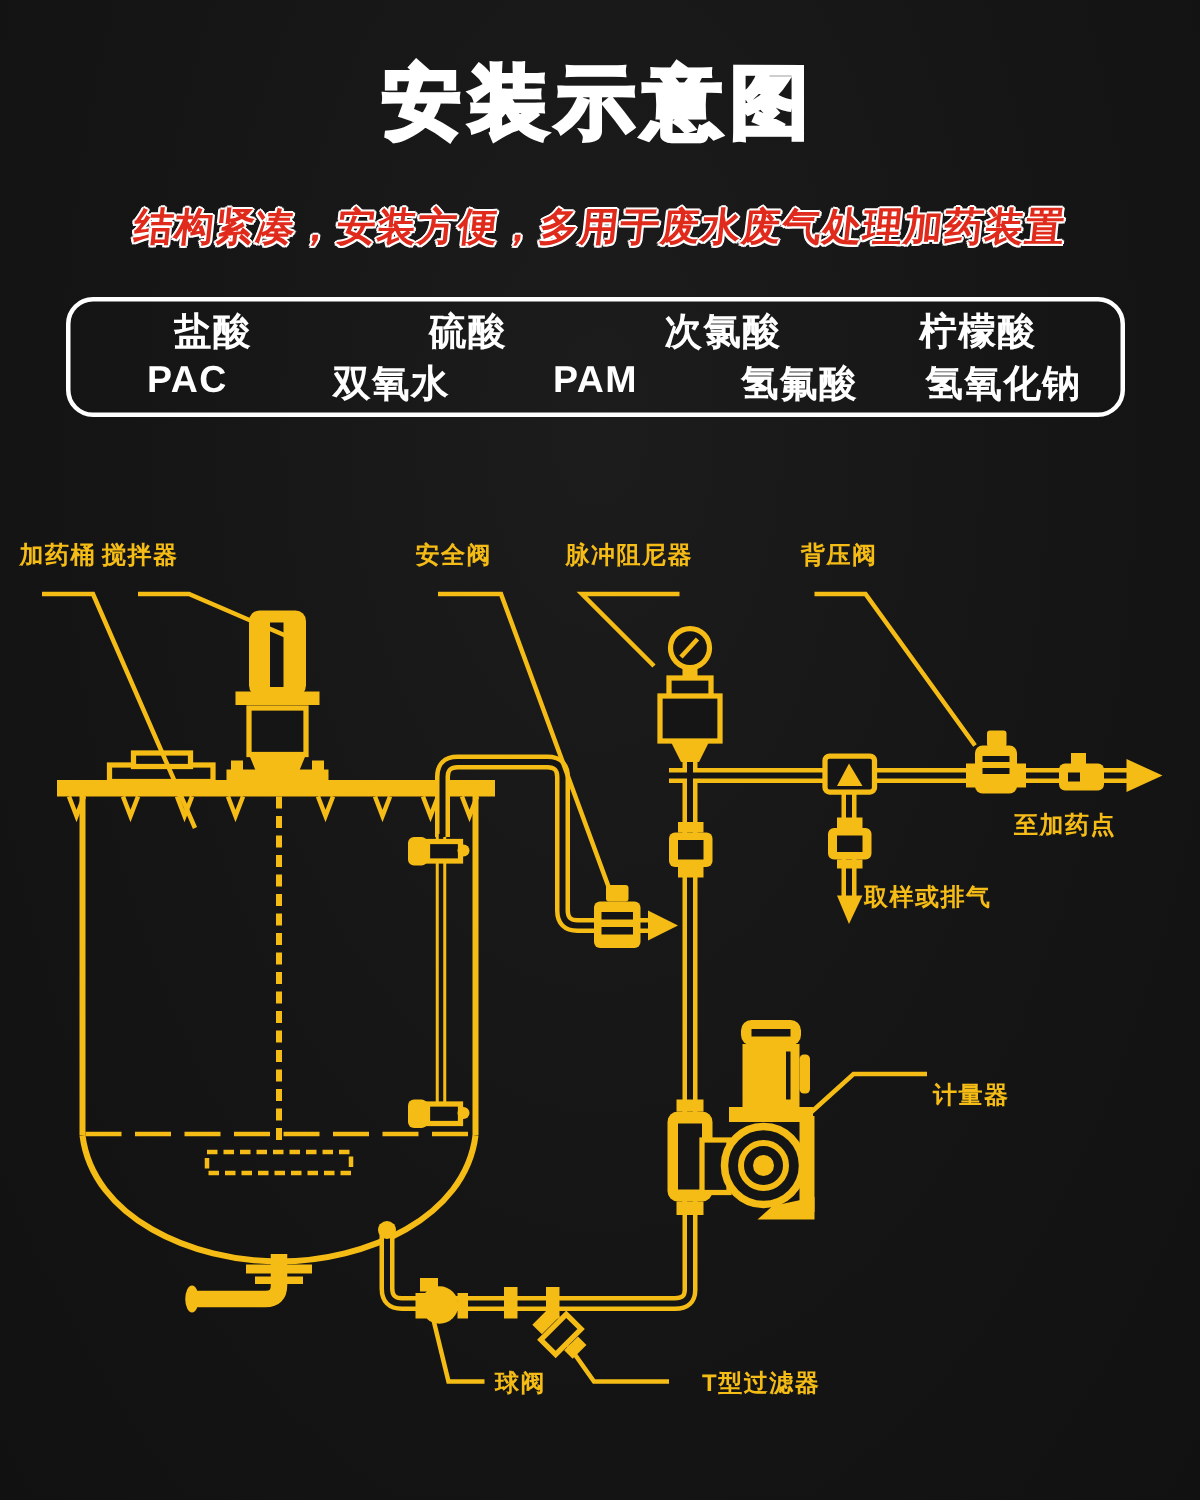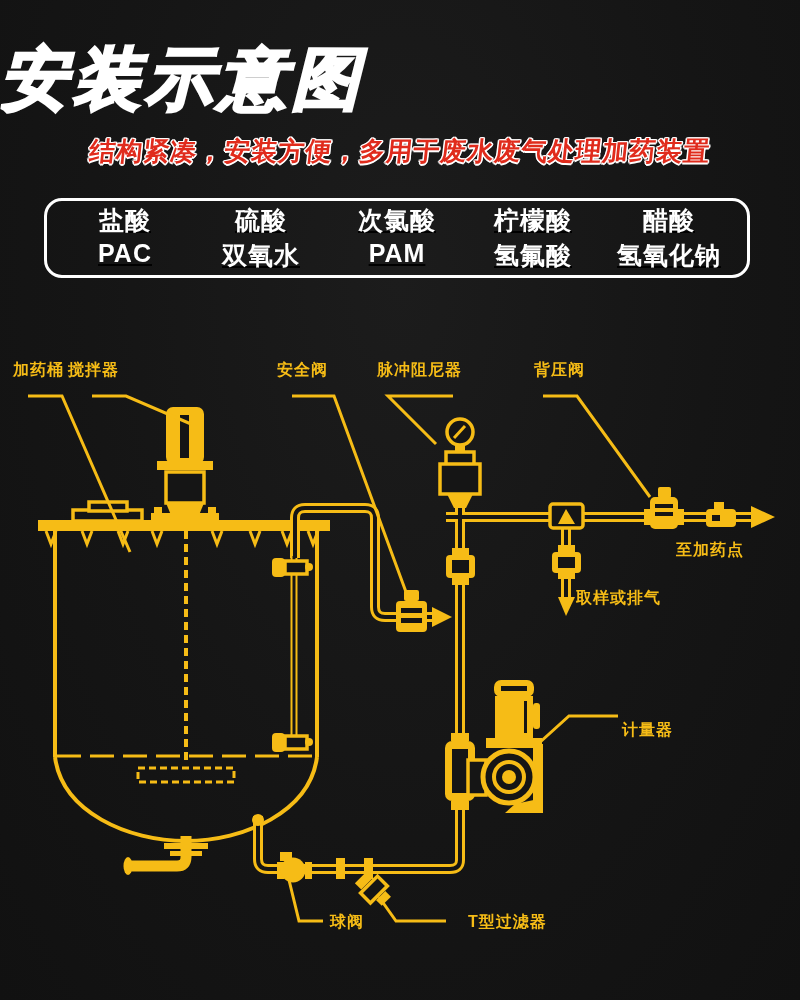--- a/index.html
+++ b/index.html
@@ -3,39 +3,39 @@
 <meta charset="utf-8">
 <style>
   html,body{margin:0;padding:0;background:#0e0e0e;}
   #stage{
     position:relative;width:800px;height:1000px;overflow:hidden;
     background:radial-gradient(ellipse at 50% 28%, #1c1c1c 0%, #151515 55%, #111111 100%);
     font-family:"Liberation Sans","DejaVu Sans",sans-serif;
   }
   
   .title{
-    position:absolute;left:0;top:34px;width:100%;
-    color:#ffffff;font-size:67px;font-weight:bold;letter-spacing:6px;font-style:italic;
+    position:absolute;left:0;top:34px;width:100%;text-align:center;
+    color:#ffffff;font-size:52px;font-weight:bold;letter-spacing:6px;
     -webkit-text-stroke:3px #ffffff;
   }
   .subtitle{
     position:absolute;left:0;top:134px;width:100%;text-align:center;
     color:#e02b1c;font-size:26px;font-weight:bold;letter-spacing:1px;
     transform:skewX(-6deg);
     text-shadow:-1.5px 0 0 #fff,1.5px 0 0 #fff,0 -1.5px 0 #fff,0 1.5px 0 #fff,
                 -1px -1px 0 #fff,1px 1px 0 #fff,-1px 1px 0 #fff,1px -1px 0 #fff;
   }
   
   .chembox{
     position:absolute;left:44px;top:198px;width:706px;height:80px;
     border:3px solid #ffffff;border-radius:18px;
     display:flex;flex-direction:column;justify-content:space-evenly;
     padding:2px 10px;box-sizing:border-box;
   }
-  .chemrow{display:flex;flex-direction:row;text-decoration:underline;}
+  .chemrow{display:flex;flex-direction:row;}
   .chemrow span{
     flex:1;text-align:center;color:#ffffff;font-weight:bold;font-size:25px;
     letter-spacing:1px;white-space:nowrap;
   }
   
   .dlabel{
     position:absolute;color:#f6bc16;font-weight:bold;font-size:16px;
     letter-spacing:1px;white-space:nowrap;
   }
   
@@ -57,21 +57,20 @@
 
   <div class="title">安装示意图</div>
   <div class="subtitle">结构紧凑，安装方便，多用于废水废气处理加药装置</div>
 
   <div class="chembox">
     <div class="chemrow">
       <span>盐酸</span>
       <span>硫酸</span>
       <span>次氯酸</span>
       <span>柠檬酸</span>
-      <span>醋酸</span>
     </div>
     <div class="chemrow">
       <span>PAC</span>
       <span>双氧水</span>
       <span>PAM</span>
       <span>氢氟酸</span>
       <span>氢氧化钠</span>
     </div>
   </div>
 

